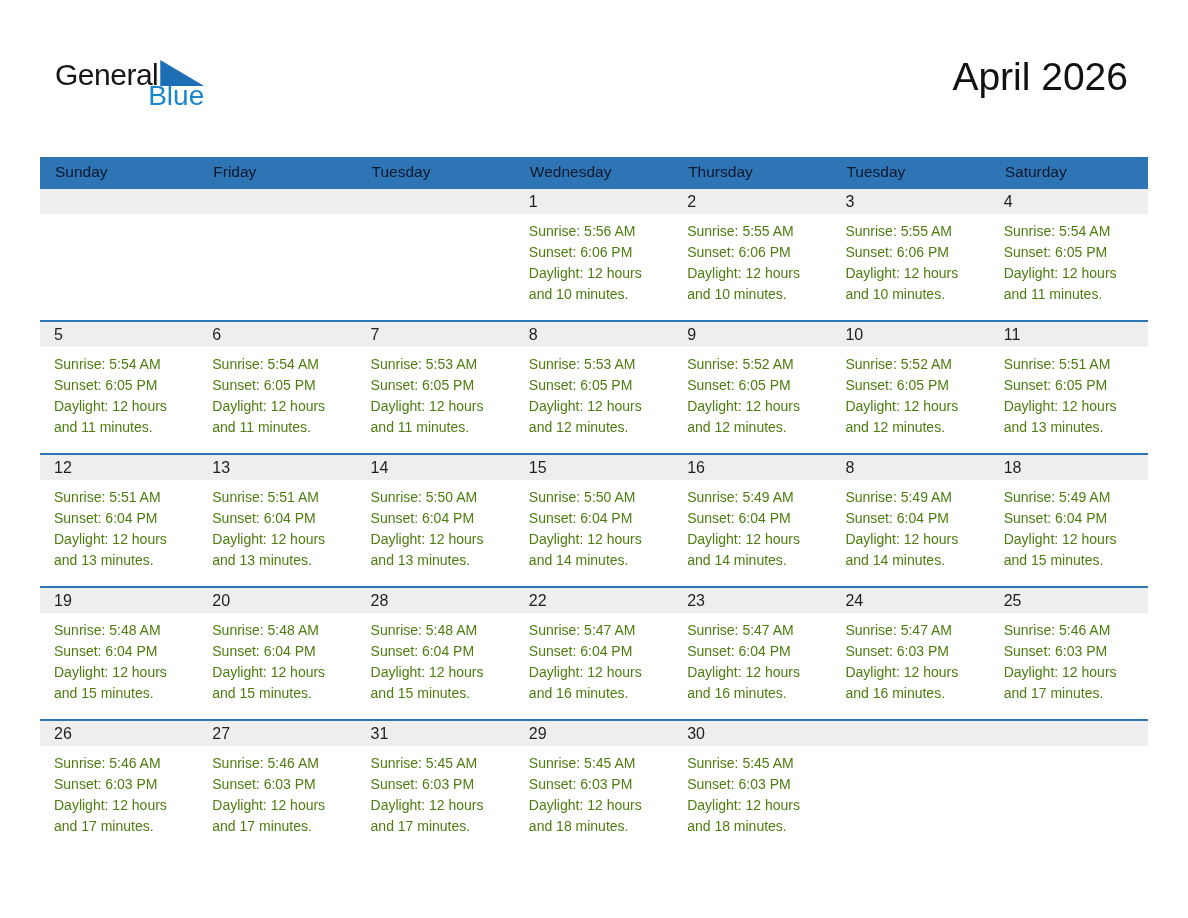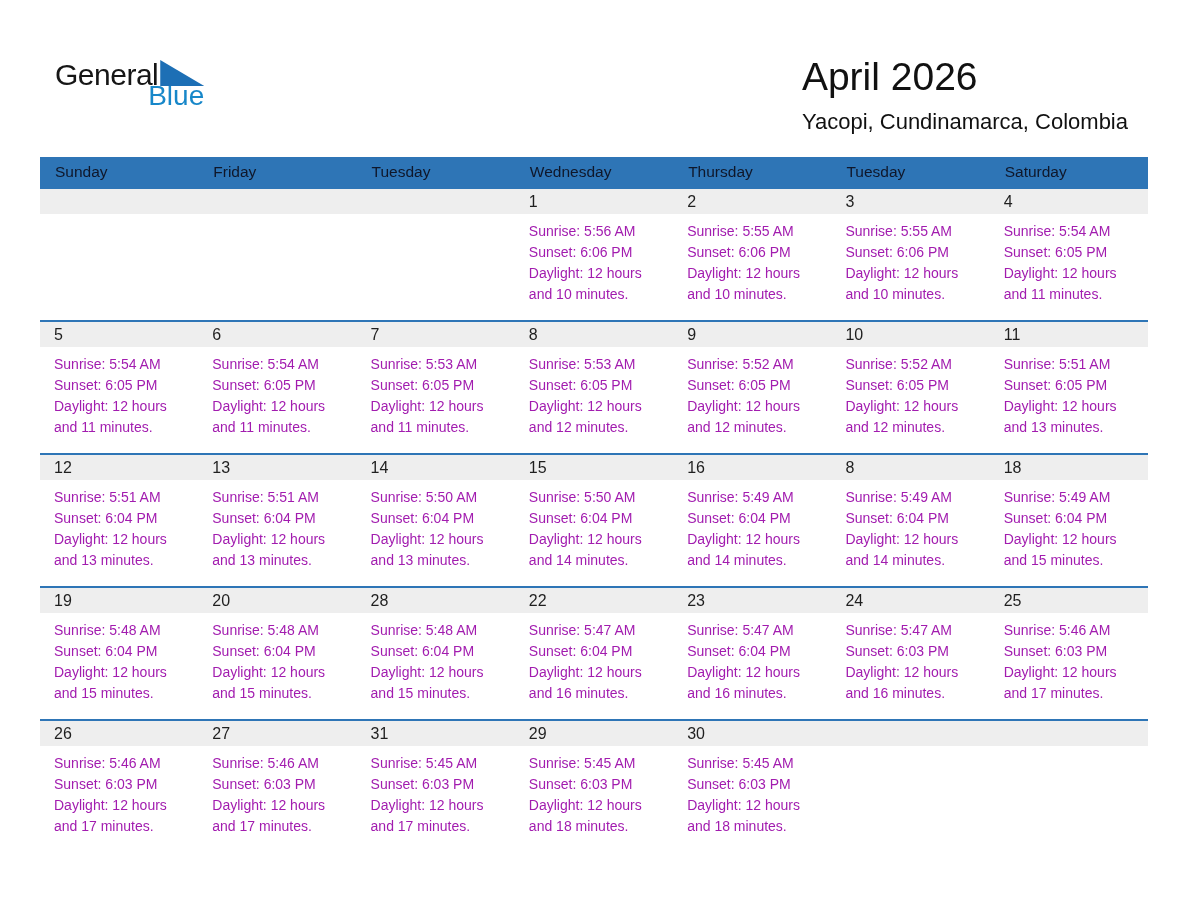--- a/index.html
+++ b/index.html
@@ -17,21 +17,21 @@
   .logo-top { display:flex; align-items:flex-start; }
   .logo-general { font-size:30px; line-height:1; color:#161616; letter-spacing:-0.5px; }
   .logo-triangle {
     width:44px; height:26px; margin-left:2px; margin-bottom:1px;
     background:#1d6fb5;
     clip-path:polygon(0 0, 100% 100%, 0 100%);
   }
   .logo-blue { font-size:28px; line-height:1; color:#1787c9; margin-top:-8px; margin-left:78px;text-align:right; }
 
   
-  .titles { position:absolute; right:60px; top:55px; text-align:left; }
+  .titles { position:absolute; right:60px; top:55px; text-align:center; }
   .title { font-size:39px; line-height:1.15; color:#111111; }
   .subtitle { font-size:22px; line-height:1.2; color:#111111; margin-top:9px; }
 
   
   .calendar { position:absolute; left:40px; top:157px; width:1108px; }
   .cal-header {
     display:grid; grid-template-columns:repeat(7,1fr);
     background:#2e75b6; height:30px; align-items:center;
   }
   .hcell { color:#0f172a; font-size:15.5px; padding-left:15px; font-weight:400; }
@@ -40,37 +40,36 @@
     display:grid; grid-template-columns:repeat(7,1fr);
     border-top:2px solid #2e75b6;
     height:133px;
   }
   .cell { overflow:hidden; }
   .num {
     height:25px; background:#eeeeee;
     font-size:16px; color:#1f1f1f;
     padding:3px 0 0 14px; line-height:1.2;
   }
-  .cellbody { padding:7px 6px 0 14px; font-size:14px; color:#a21caf; }
+  .cellbody { padding:7px 6px 0 14px; font-size:14px; color:#4d7c0f; }
   .line { line-height:21px; white-space:nowrap; }
 </style>
 </head>
 <body>
 
 <div class="logo">
   <div class="logo-top">
     <span class="logo-general">General</span>
     <span class="logo-triangle"></span>
   </div>
   <div class="logo-blue">Blue</div>
 </div>
 
 <div class="titles">
   <div class="title">April 2026</div>
-  <div class="subtitle">Yacopi, Cundinamarca, Colombia</div>
 </div>
 
 <div class="calendar">
   <div class="cal-header">
     <div class="hcell">Sunday</div>
     <div class="hcell">Friday</div>
     <div class="hcell">Tuesday</div>
     <div class="hcell">Wednesday</div>
     <div class="hcell">Thursday</div>
     <div class="hcell">Tuesday</div>

